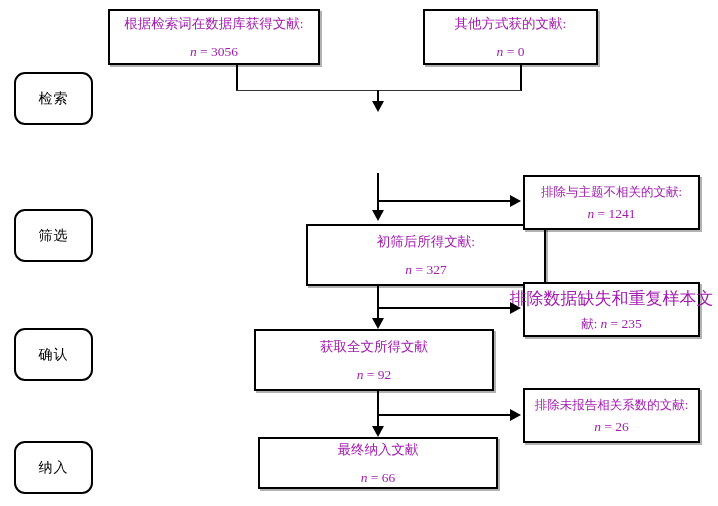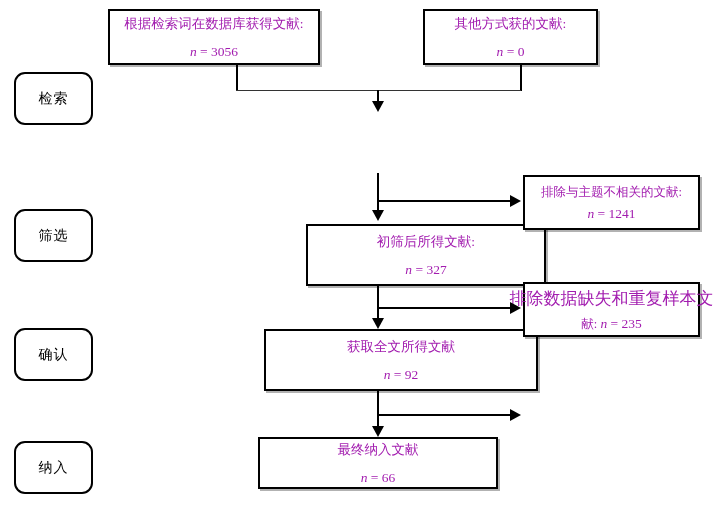--- a/index.html
+++ b/index.html
@@ -127,21 +127,21 @@
 
 
   <div class="proc-box" style="left:258px; top:224px; width:240px; height:62px;margin-left:48px;">
     <div class="proc-line gap-1">初筛后所得文献:</div>
     <div class="nval">
       <span class="nital">n</span>
       <span>= 327</span>
     </div>
   </div>
 
-  <div class="proc-box" style="left:264px; top:329px; width:274px; height:62px;align-items:center;">
+  <div class="proc-box" style="left:254px; top:329px; width:240px; height:62px;align-items:center;">
     <div class="proc-line gap-1">获取全文所得文献</div>
     <div class="nval">
       <span class="nital">n</span>
       <span>= 92</span>
     </div>
   </div>
 
   <div class="proc-box" style="left:258px; top:437px; width:240px; height:52px;">
     <div class="proc-line gap-1">最终纳入文献</div>
     <div class="nval">
@@ -160,20 +160,27 @@
 
   <div class="proc-box" style="left:523px; top:282px; width:177px; height:55px;">
     <div class="proc-line gap-2" style="font-size:17px;">排除数据缺失和重复样本文</div>
     <div class="nval">
       <span style="font-size:12.5px;">献:</span>
       <span class="nital">n</span>
       <span>= 235</span>
     </div>
   </div>
 
+  <div class="proc-box" style="left:523px; top:388px; width:177px; height:55px;">
+    <div class="proc-line gap-2" style="font-size:12.5px;">排除未报告相关系数的文献:</div>
+    <div class="nval">
+      <span class="nital">n</span>
+      <span>= 26</span>
+    </div>
+  </div>
 
   <div class="vline" style="left:236px; top:65px; height:26px;"></div>
   <div class="vline" style="left:520px; top:65px; height:26px;"></div>
   <div class="hline thin" style="left:236px; top:90px; width:285px;"></div>
   <div class="vline" style="left:377px; top:90px; height:13px;"></div>
   <div class="arrow-down" style="left:372px; top:101px;"></div>
 
   <div class="vline" style="left:377px; top:173px; height:39px;"></div>
   <div class="arrow-down" style="left:372px; top:210px;"></div>
   <div class="hline" style="left:377px; top:200px; width:135px;"></div>

